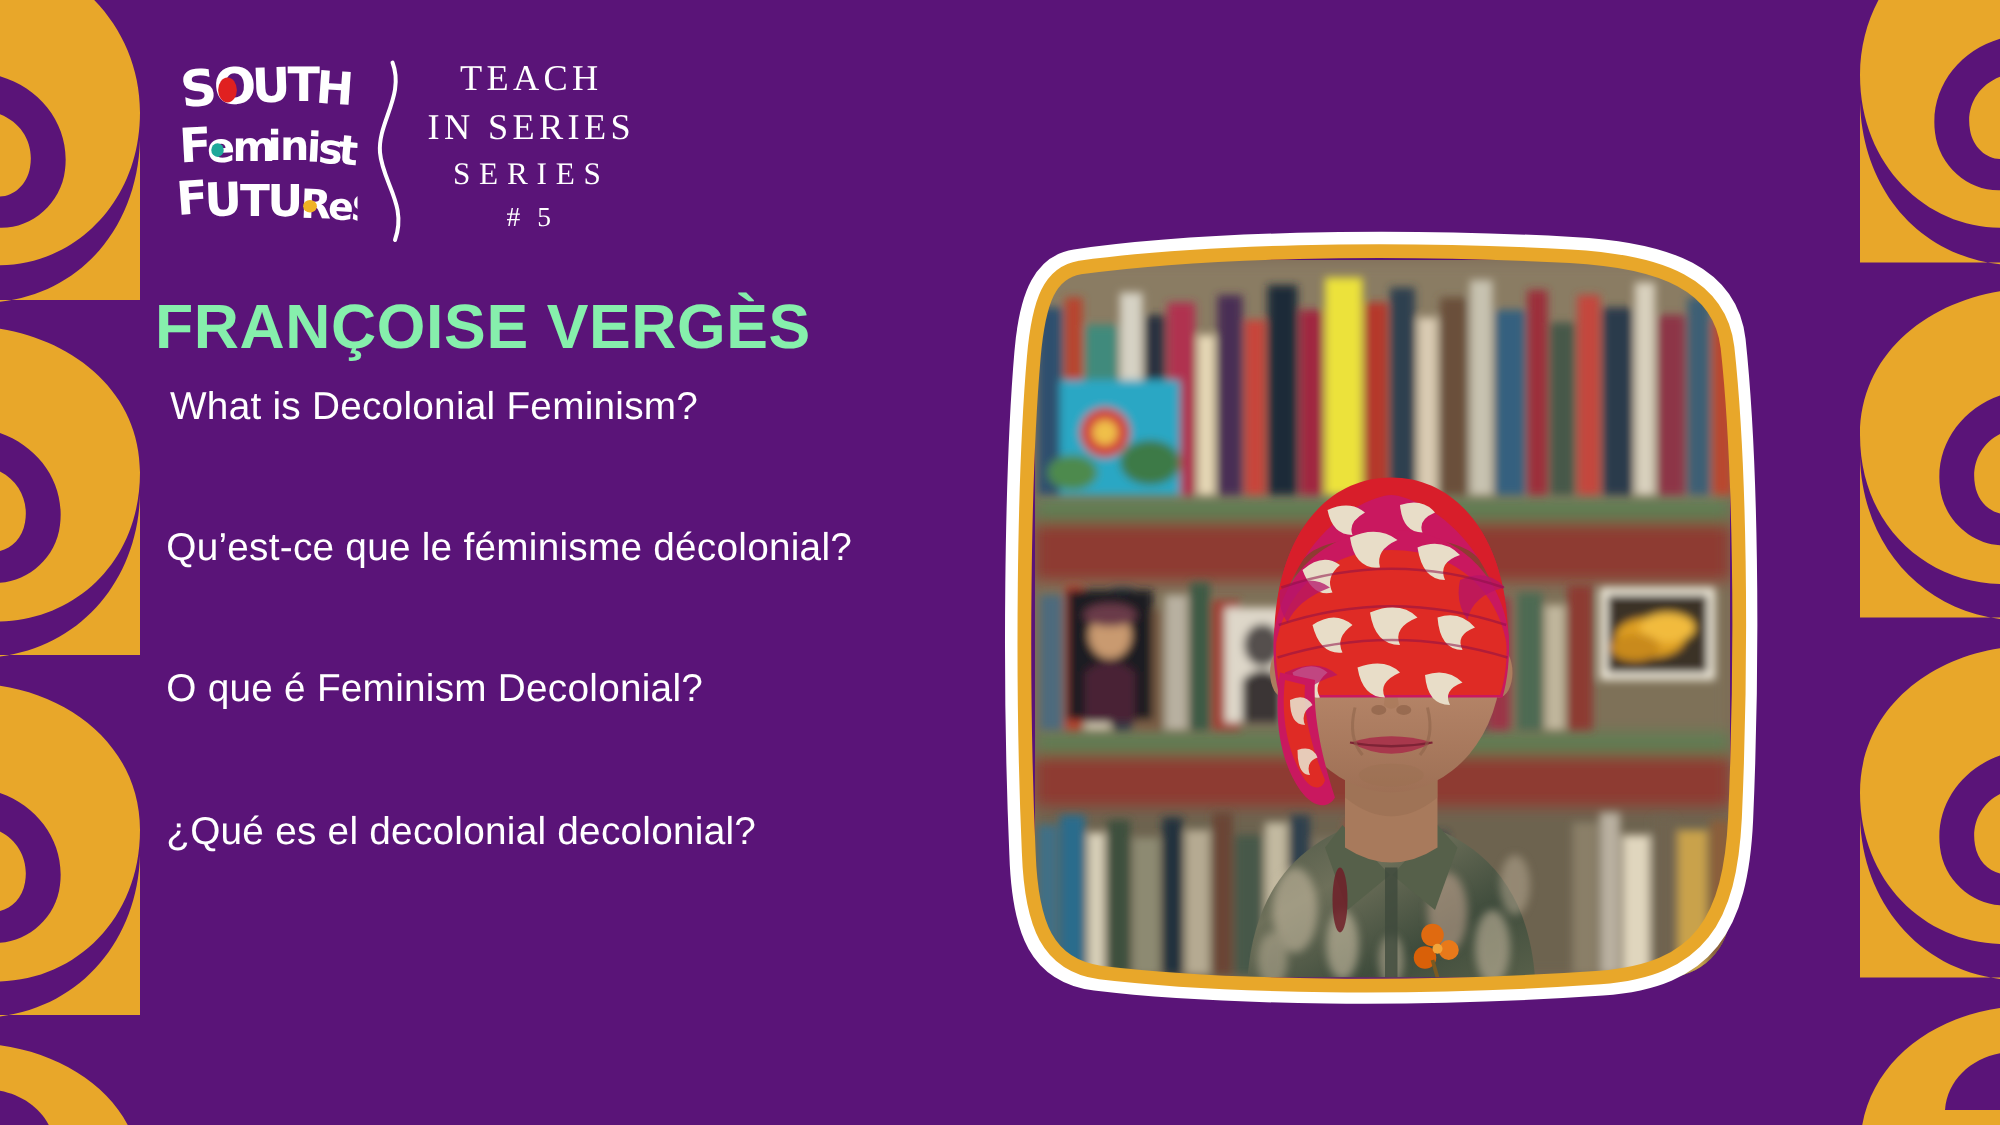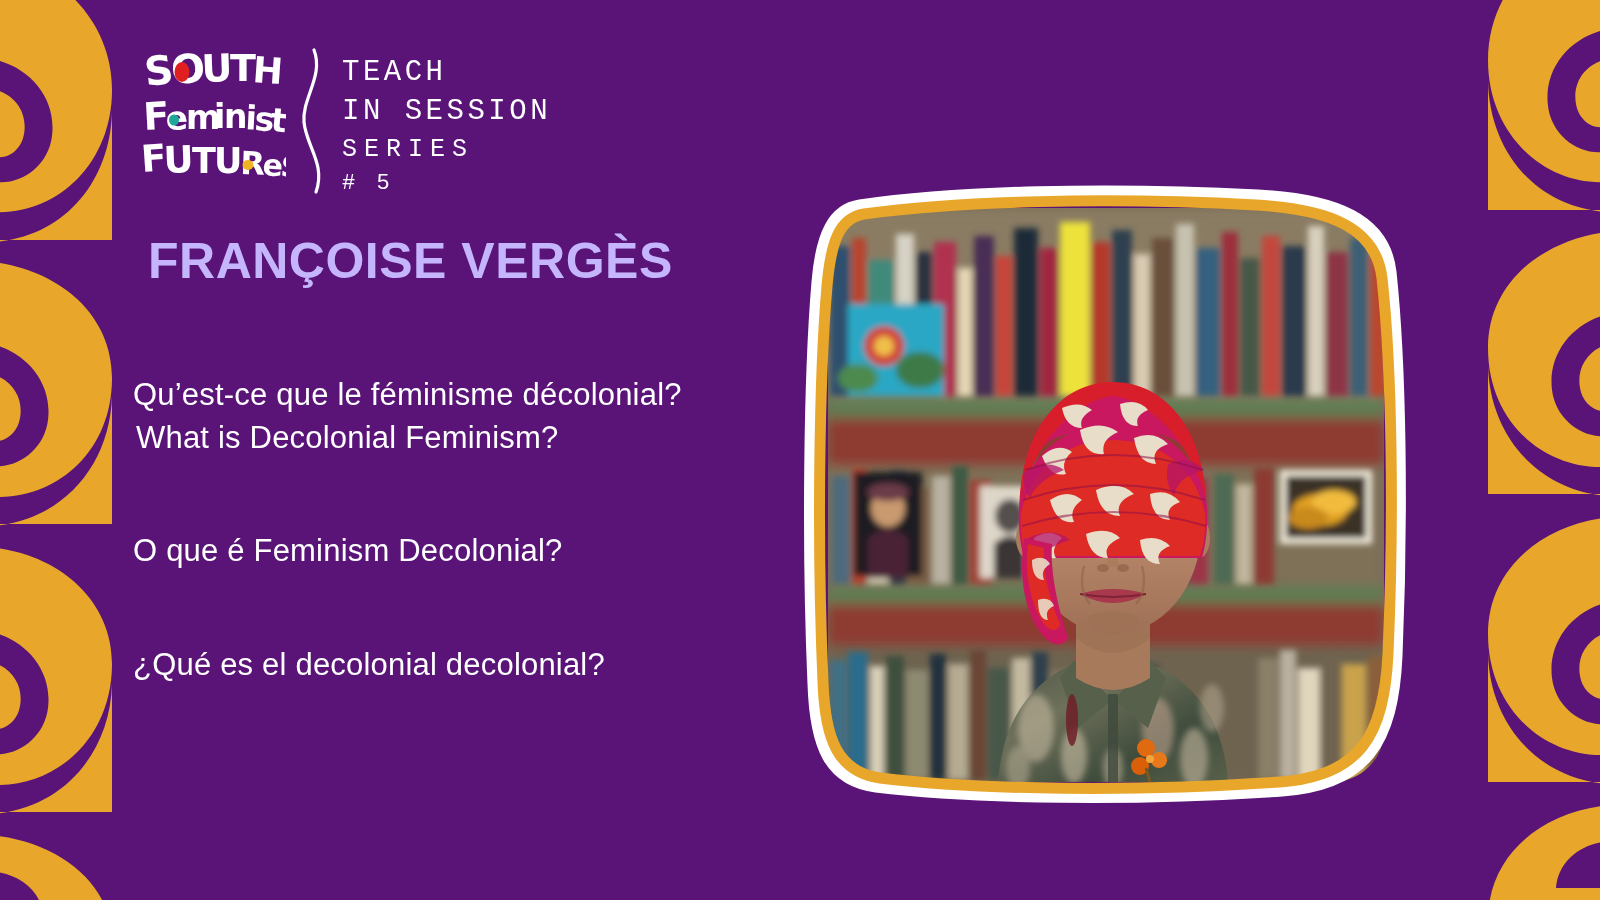--- a/index.html
+++ b/index.html
@@ -53,23 +53,24 @@
   .logo-divider {
     width: 46px;
     height: 150px;
     margin-left: 4px;
     margin-top: 4px;
   }
   .logo-divider svg { display: block; width: 46px; height: 150px; }
 
   .series-block {
     margin-left: 6px;
-    margin-top: 12px;
+    margin-top: 2px;
     color: #ffffff;
-    font-family: Liberation Mono, monospace;
+    font-family: Liberation Serif, serif;
+    text-align: center;
   }
   .series-line {
     font-size: 29px;
     letter-spacing: 3.5px;
     line-height: 1.33;
     font-weight: 400;
     white-space: nowrap;
   }
   .series-line.session {
     font-size: 25px;
@@ -78,26 +79,26 @@
   }
   .series-line.num {
     font-size: 22px;
     letter-spacing: 4px;
     line-height: 1.4;
   }
 
   
   .speaker-name {
     position: absolute;
-    left: 148px;
+    left: 124px;
     top: 232px;
     font-size: 50px;
     font-weight: 700;
     letter-spacing: 0.5px;
-    color: #c4b5fd;
+    color: #86efac;
     font-family: "Liberation Sans", sans-serif;
     z-index: 5;
     white-space: nowrap;
   }
 
   .questions {
     position: absolute;
     left: 133px;
     top: 300px;
     width: 700px;
@@ -248,31 +249,31 @@
     </div>
 
     <div class="logo-divider">
       <svg viewBox="0 0 46 150" xmlns="http://www.w3.org/2000/svg">
         <path d="M24,4 C34,30 12,52 14,76 C16,100 36,118 26,146" stroke="#ffffff" stroke-width="3.2" fill="none" stroke-linecap="round"></path>
       </svg>
     </div>
 
     <div class="series-block">
       <div class="series-line">TEACH</div>
-      <div class="series-line">IN SESSION</div>
+      <div class="series-line">IN SERIES</div>
       <div class="series-line session">SERIES</div>
       <div class="series-line num"># 5</div>
     </div>
   </div>
 
   <div class="speaker-name">FRANÇOISE VERGÈS</div>
 
   <div class="questions">
+    <div class="q-item q-en">What is Decolonial Feminism?</div>
     <div class="q-item q-fr">Qu’est-ce que le féminisme décolonial?</div>
-    <div class="q-item q-en">What is Decolonial Feminism?</div>
     <div class="q-item q-pt">O que é Feminism Decolonial?</div>
     <div class="q-item q-es">¿Qué es el decolonial decolonial?</div>
   </div>
 
   <div class="photo-wrap">
 
     <div class="photo-scene">
       <svg viewBox="0 0 556 574" xmlns="http://www.w3.org/2000/svg">
         <defs>
           <filter id="softblur" x="-10%" y="-10%" width="120%" height="120%">

